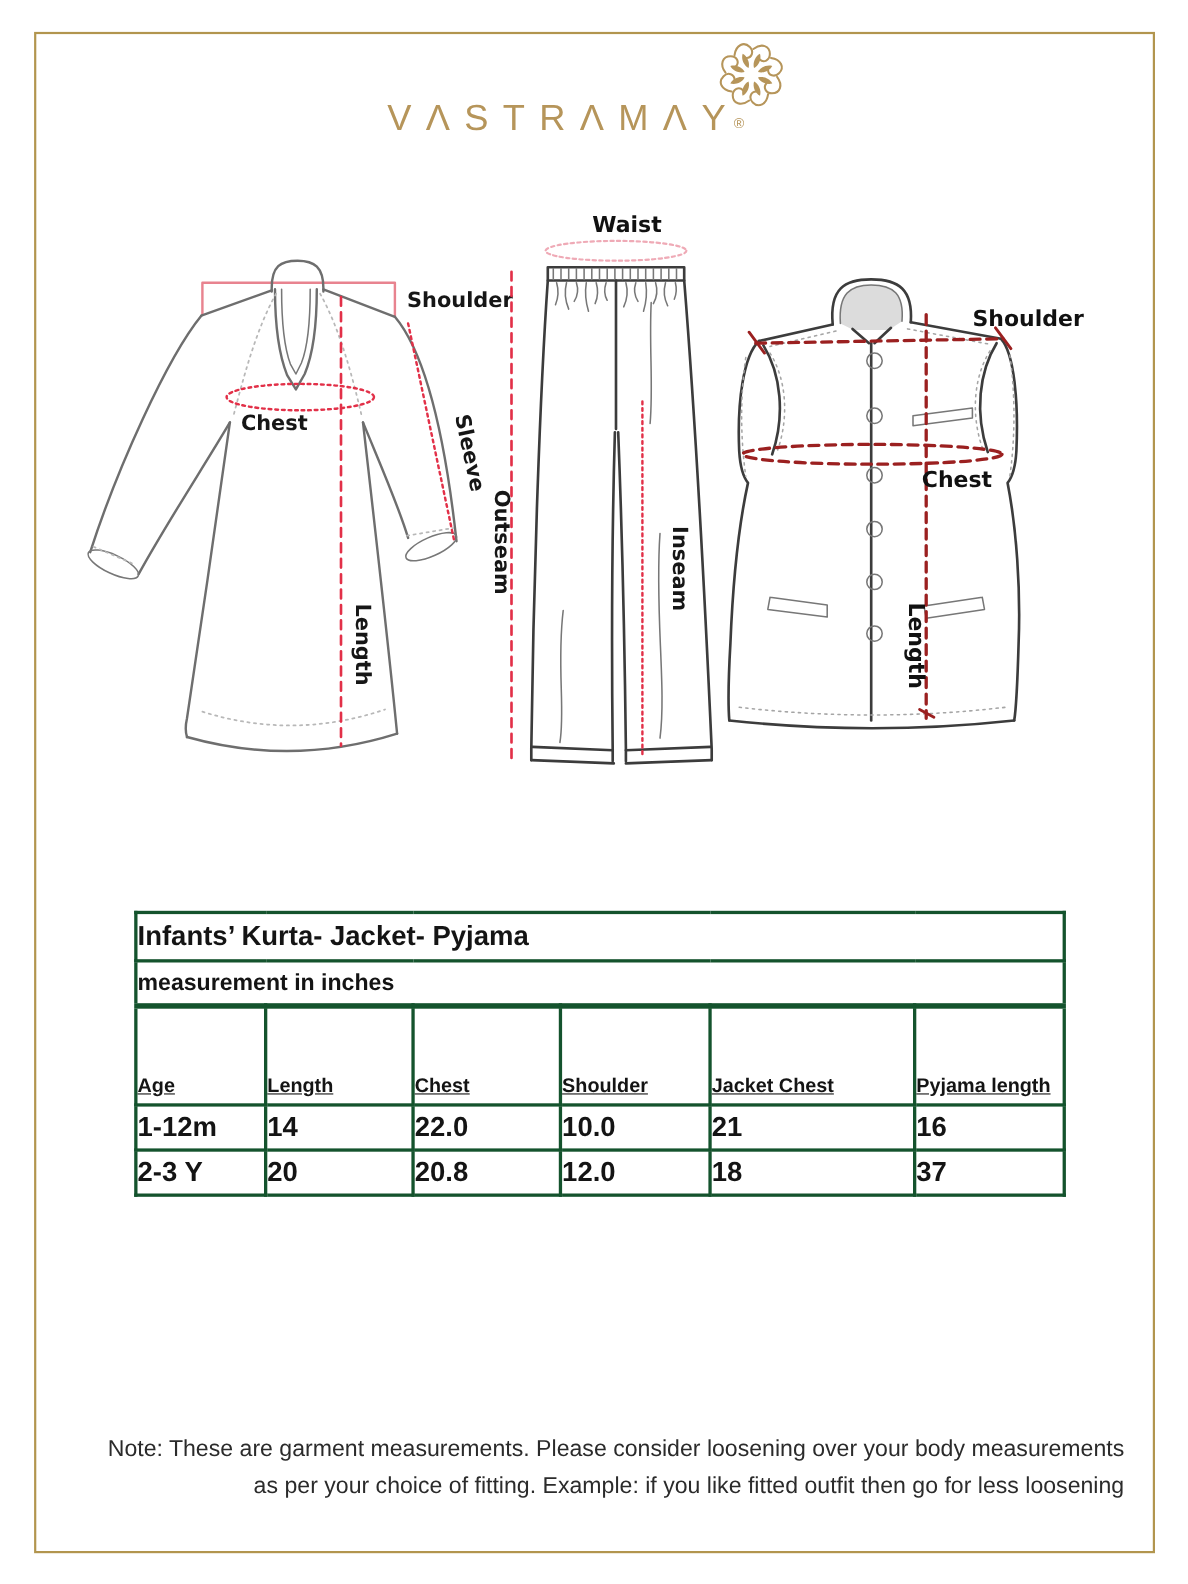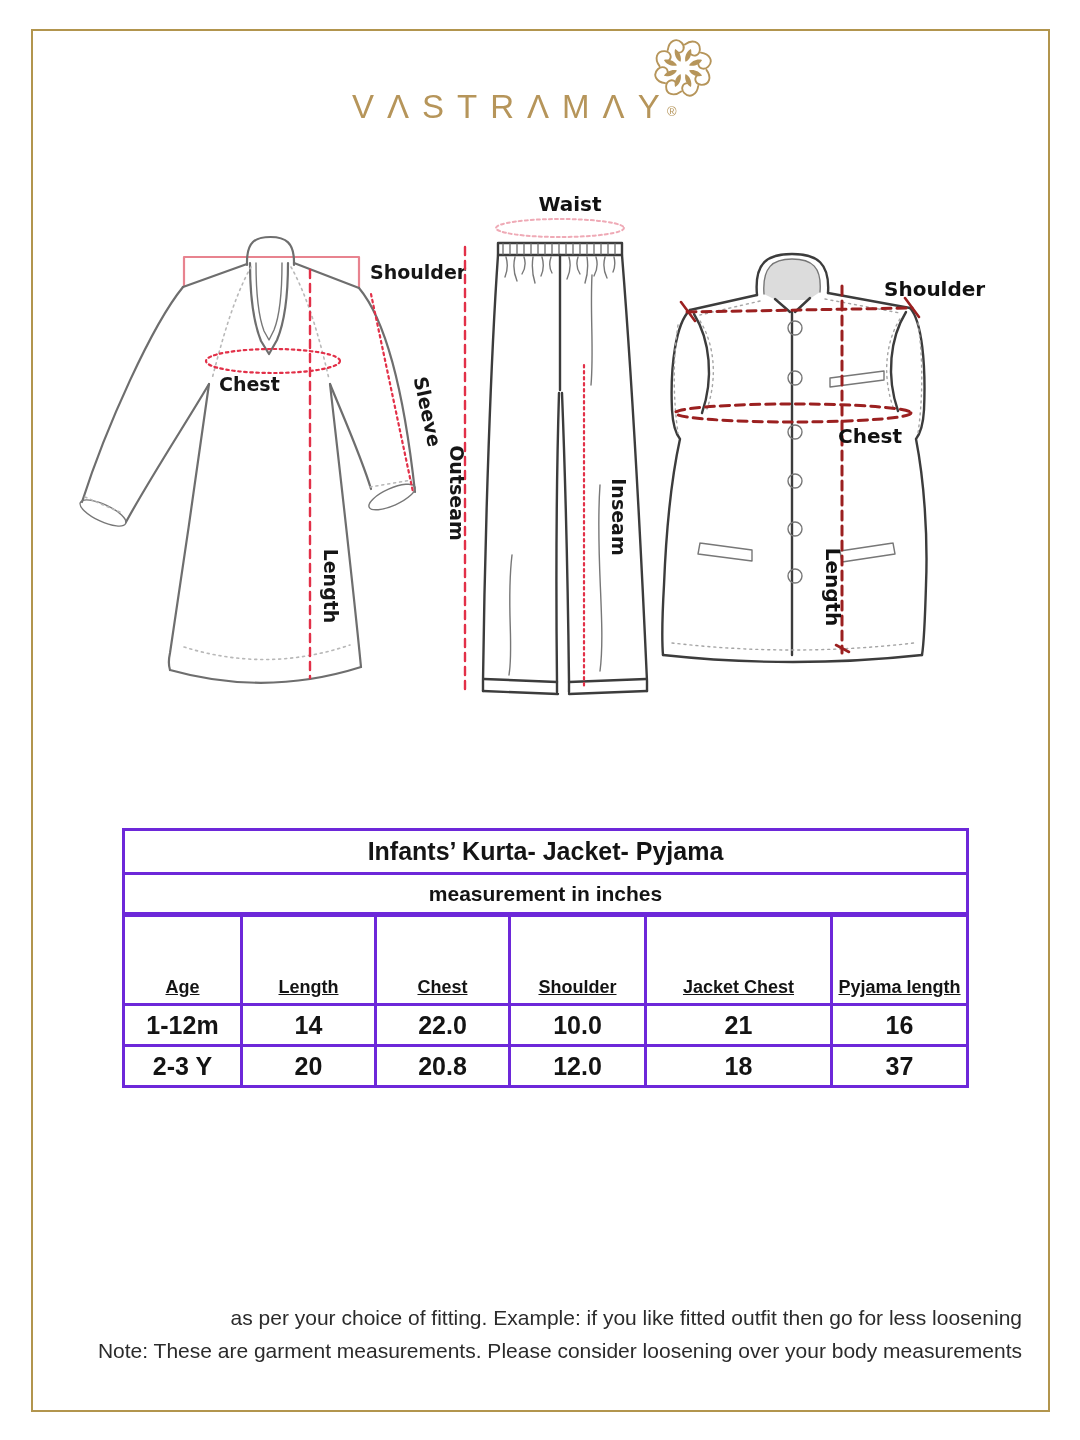--- a/index.html
+++ b/index.html
@@ -28,21 +28,21 @@
   .pinkdot{stroke:#efaab6;stroke-width:2;stroke-dasharray:3 3;}
   .dred{stroke:#9b2020;stroke-width:3;stroke-dasharray:9 6;}
   .dred-s{stroke:#9b2020;stroke-width:2.6;}
   .lbl{font-family:"DejaVu Sans",sans-serif;font-weight:bold;fill:#161616;font-size:19px;}
   .lbl2{font-family:"DejaVu Sans",sans-serif;font-weight:bold;fill:#111;font-size:20px;}
 
   
   .size-table{position:absolute;left:122px;top:828px;width:844px;border-collapse:collapse;
         table-layout:fixed;background:#fff;border:3px solid #1a1a1a;
         font-family:"Liberation Sans",sans-serif;font-weight:bold;color:#141414;}
-  .size-table td{border:3px solid #6d28d9;text-align:center;padding:0;}
+  .size-table td{border:3px solid #14532d;padding:0;}
   .t-title td{height:41px;font-size:25px;}
   .t-sub td{height:37px;font-size:21px;border-bottom-width:5px;}
   .t-head td{height:80px;font-size:18px;vertical-align:bottom;padding-bottom:6px;line-height:1.12;text-decoration:underline;}
   .t-row td{height:38px;font-size:25px;}
 
   
   .note{position:absolute;right:58px;top:1301px;text-align:right;color:#2b2b2b;
         font-size:21px;line-height:33px;}
   .note div{white-space:nowrap;}
 </style>
@@ -236,18 +236,18 @@
       <td>20</td>
       <td>20.8</td>
       <td>12.0</td>
       <td>18</td>
       <td>37</td>
     </tr>
   </tbody>
     </table>
 
   <div class="note">
+    <div>Note: These are garment measurements. Please consider loosening over your body measurements</div>
     <div>as per your choice of fitting. Example: if you like fitted outfit then go for less loosening</div>
-    <div>Note: These are garment measurements. Please consider loosening over your body measurements</div>
   </div>
 
   <div class="frame"></div>
 </div>
 
 </body></html>

